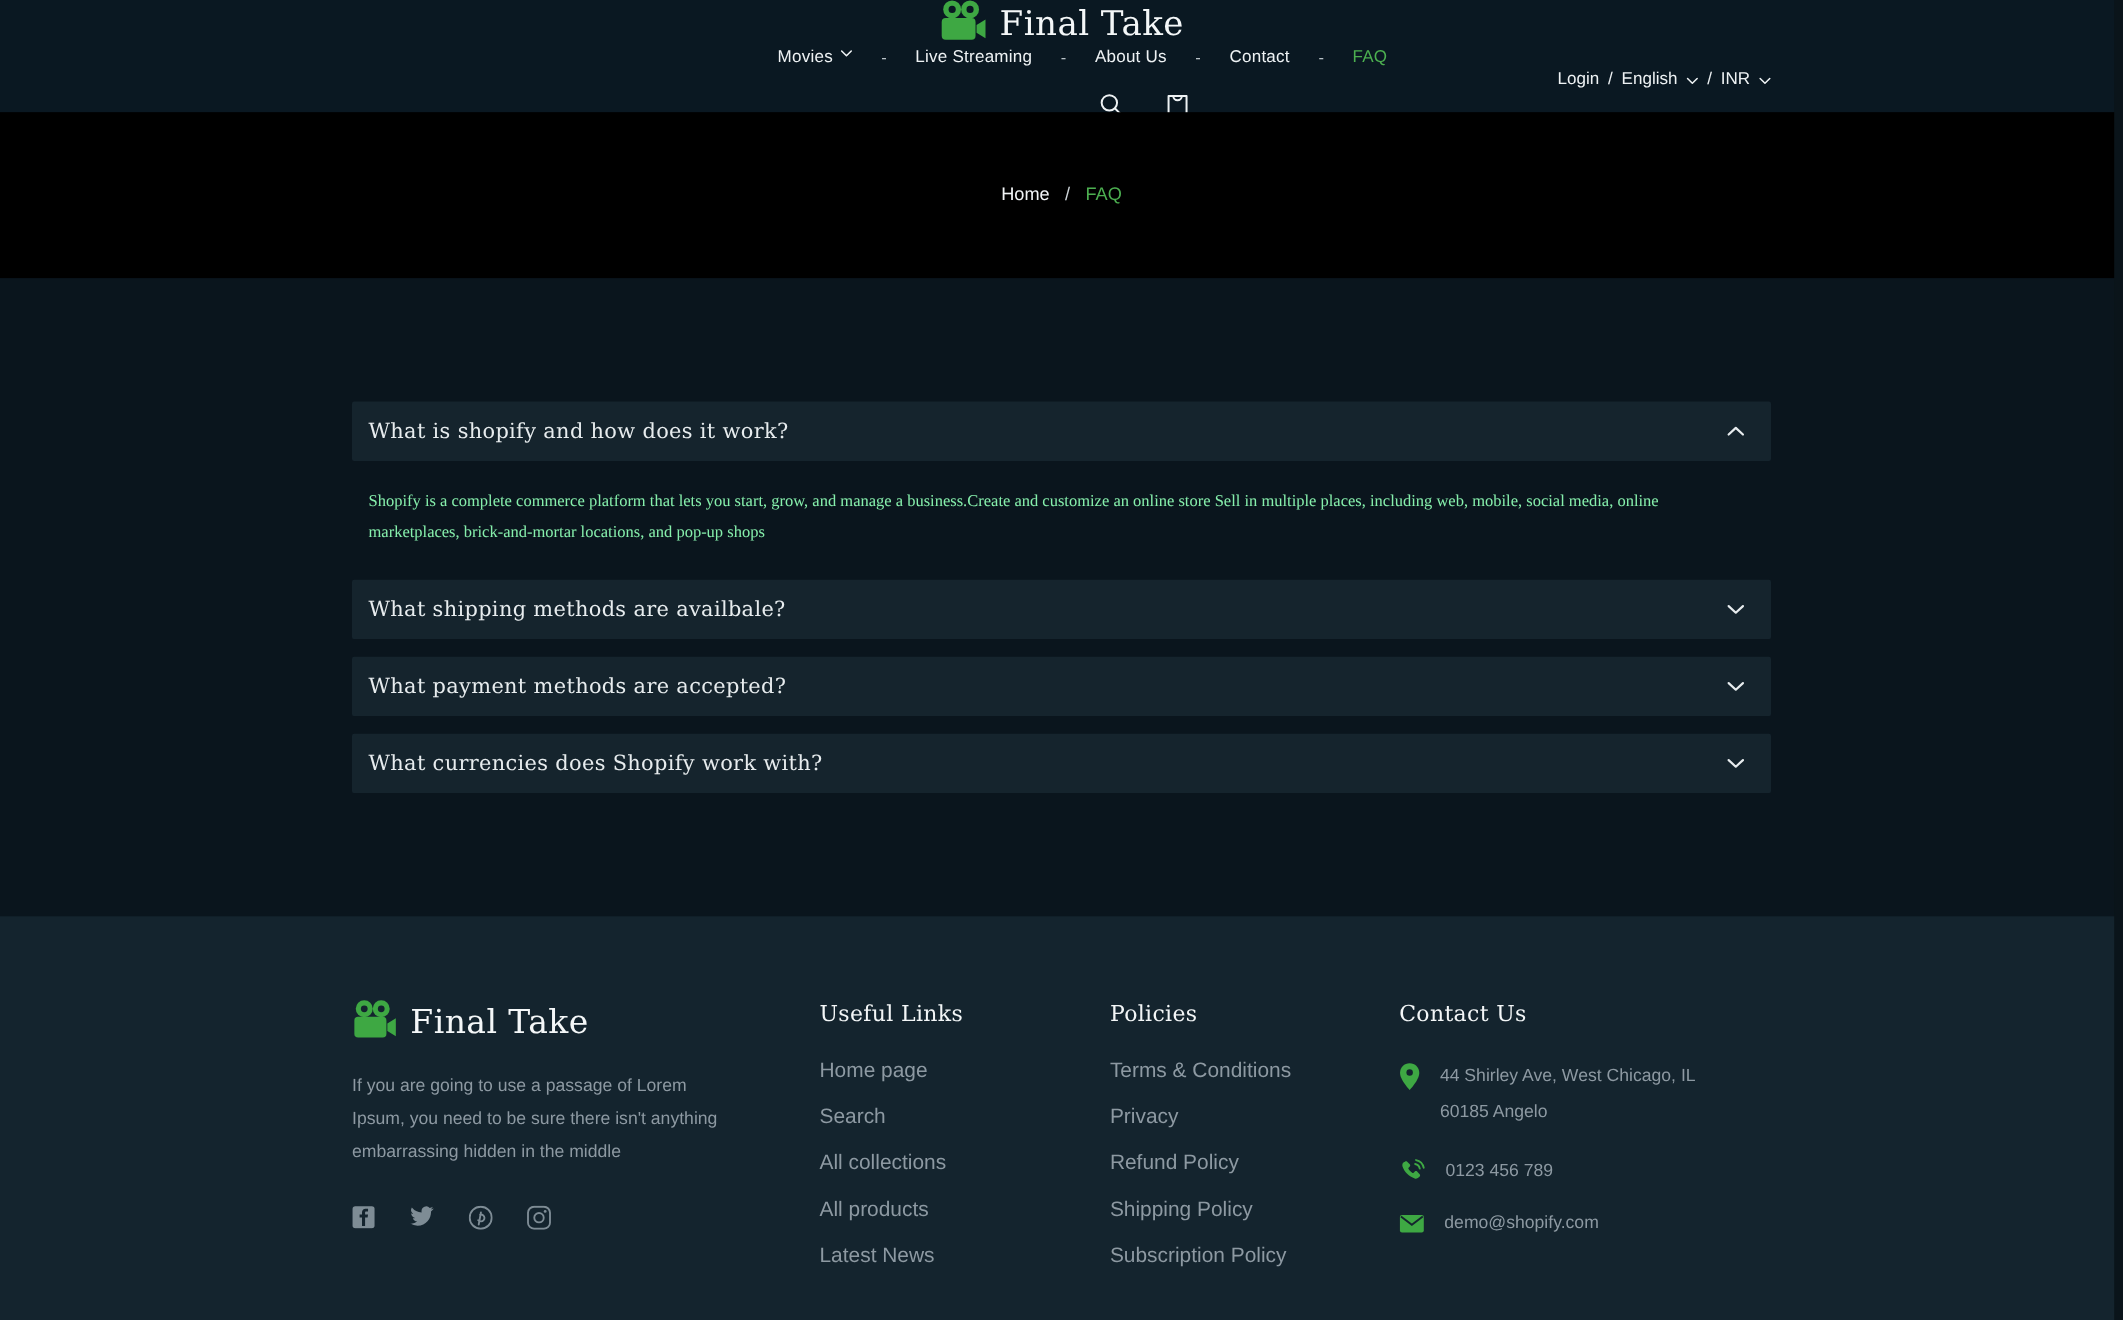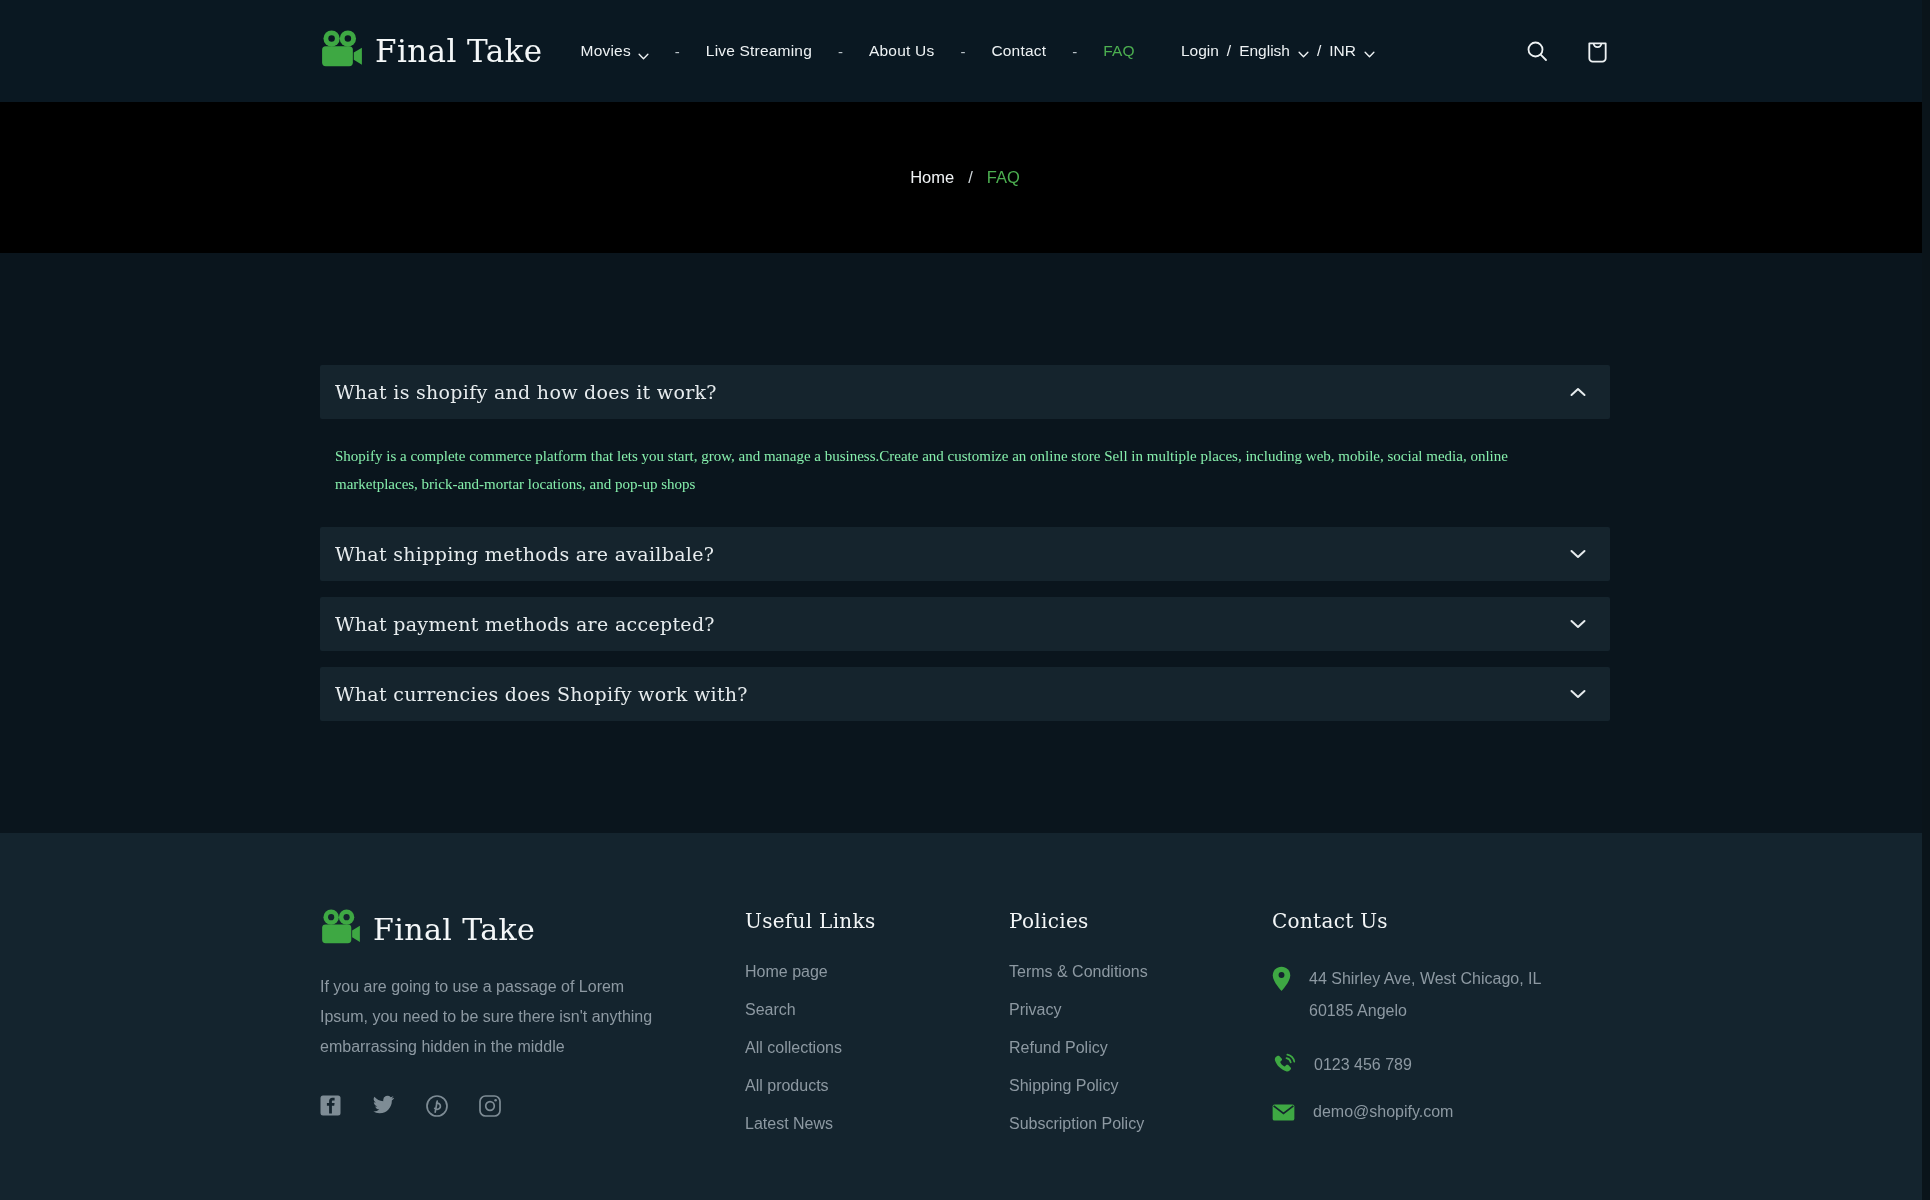--- a/index.html
+++ b/index.html
@@ -3,29 +3,29 @@
 <meta charset="utf-8">
 <style>
   * { margin:0; padding:0; box-sizing:border-box; }
   html,body { width:1930px; height:1200px; }
   body {
     font-family:"Liberation Sans", sans-serif;
     background:#0a151d;
     overflow:hidden;
   }
   .page { width:1930px; height:1200px; position:relative; display:flex; flex-direction:column; }
-  .container { width:1290px; margin:0 auto; }
+  .container { width:1290px; margin:0 auto;flex-direction:column; }
 
   
   .header { height:102px; background:#0a1822; flex:0 0 auto; }
   .header-inner { display:flex; align-items:center; height:100%; }
   .logo { display:flex; align-items:center; gap:11px; cursor:pointer; }
   .logo-text { font-family:"DejaVu Serif", serif; font-size:31px; color:#f4f7f8; letter-spacing:.4px; white-space:nowrap; }
   .nav { display:flex; align-items:center; margin-left:38px; }
-  .nav-item { display:flex; align-items:flex-end; gap:7px; color:#eef2f4; font-size:15.5px; letter-spacing:.2px; cursor:pointer; white-space:nowrap; }
+  .nav-item { display:flex; align-items:flex-start; gap:7px; color:#eef2f4; font-size:15.5px; letter-spacing:.2px; cursor:pointer; white-space:nowrap; }
   .nav-item.active { color:#4caf50; }
   .nav-sep { color:#b9c2c8; font-size:15px; margin:0 26px; }
   .nav-item:first-child { margin-right:0; }
   .nav .chev { display:inline-flex; margin-top:2px; }
   .account { margin-left:auto; display:flex; align-items:center; gap:8px; color:#eef2f4; font-size:15.5px; white-space:nowrap; }
   .account .chev { margin-top:3px; }
   .account span { cursor:pointer; }
   .hdr-icons { display:flex; align-items:center; margin-left:150px; gap:36px; }
   .icon-btn { background:none; border:none; cursor:pointer; display:flex; align-items:center; padding:0; }
 
@@ -52,21 +52,21 @@
   
   .footer { background:#14242e; flex:1 1 auto; padding-top:76px; }
   .footer-grid { display:grid; grid-template-columns:425px 264px 263px 338px; }
   .f-logo { display:flex; align-items:center; gap:11px; }
   .f-logo .logo-text { font-size:30px; }
   .f-about { width:352px; color:#8d99a2; font-size:16px; line-height:30px; margin-top:23px; }
   .f-social { display:flex; gap:31px; margin-top:33px; color:#7e8c95; }
   .f-social .s-icon { cursor:pointer; display:flex; }
   .f-title { font-family:"DejaVu Serif", serif; font-size:20px; font-weight:normal; color:#f3f6f7; letter-spacing:.3px; margin-bottom:30px; }
   .f-links { list-style:none; }
-  .f-links li { margin-bottom:20px; font-size:16px; color:#8d99a2; cursor:pointer; }
+  .f-links li { margin-bottom:20px; font-size:19px; color:#8d99a2; cursor:pointer; }
   .f-contact-row { display:flex; align-items:flex-start; gap:18px; margin-bottom:26px; color:#8d99a2; font-size:16px; }
   .f-contact-row .c-icon { flex:0 0 auto; margin-top:3px; display:flex; }
   .f-contact-row.center { align-items:center; }
   .f-contact-row.center .c-icon { margin-top:0; }
   .f-address { width:265px; line-height:32px; }
 
   
   .scrollbar { position:absolute; top:0; right:0; width:8px; height:1200px; background:#0a141a; }
 </style>
 </head>

